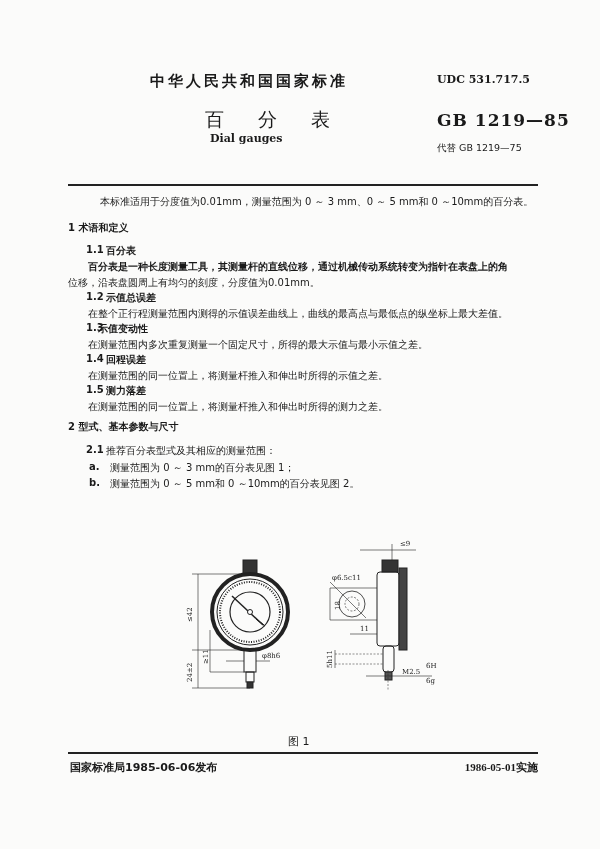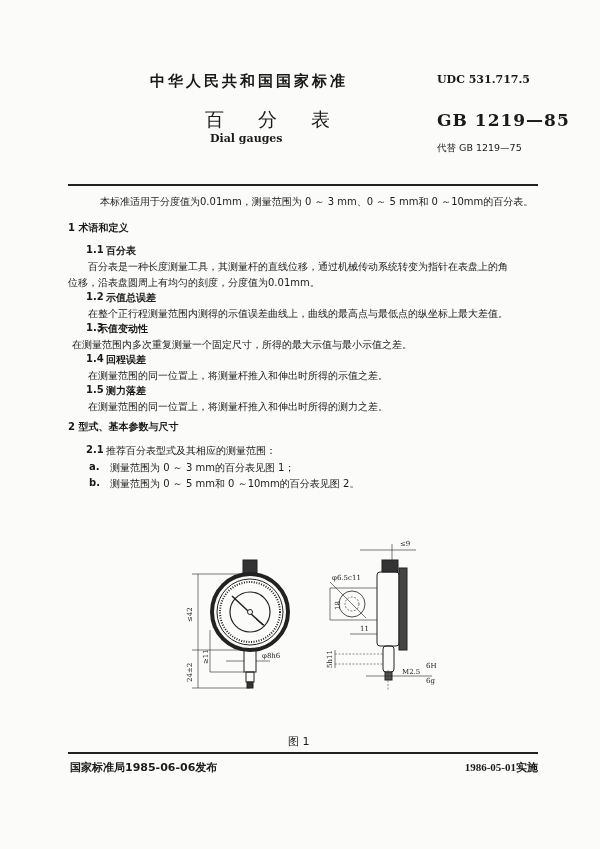--- a/index.html
+++ b/index.html
@@ -32,30 +32,30 @@
 <div class="abs hdr-gb">GB 1219—85</div>
 <div class="abs hdr-rep">代替 GB 1219—75</div>
 <div class="abs rule-top"></div>
 
 <div class="abs txt" style="left:88px;top:194px;margin-left:12px;">本标准适用于分度值为0.01mm，测量范围为 0 ～ 3 mm、0 ～ 5 mm和 0 ～10mm的百分表。</div>
 
 <div class="abs sec" style="left:68px;top:221px;">1   术语和定义</div>
 
 <div class="abs sec" style="left:86px;top:244px;">1.1</div>
 <div class="abs sec" style="left:106px;top:244px;">百分表</div>
-<div class="abs txt" style="left:88px;top:259px;">百分表是一种长度测量工具，其测量杆的直线位移，通过机械传动系统转变为指针在表盘上的角</div>
+<div class="abs txt" style="left:88px;top:259px;font-weight:bold;">百分表是一种长度测量工具，其测量杆的直线位移，通过机械传动系统转变为指针在表盘上的角</div>
 <div class="abs txt" style="left:68px;top:275px;text-align:center;">位移，沿表盘圆周上有均匀的刻度，分度值为0.01mm。</div>
 
 <div class="abs sec" style="left:86px;top:291px;">1.2</div>
 <div class="abs sec" style="left:106px;top:291px;">示值总误差</div>
 <div class="abs txt" style="left:88px;top:306px;">在整个正行程测量范围内测得的示值误差曲线上，曲线的最高点与最低点的纵坐标上最大差值。</div>
 
 <div class="abs sec" style="left:86px;top:322px;">1.3</div>
 <div class="abs sec" style="left:98px;top:322px;">示值变动性</div>
-<div class="abs txt" style="left:72px;top:337px;">在测量范围内多次重复测量一个固定尺寸，所得的最大示值与最小示值之差。</div>
+<div class="abs txt" style="left:88px;top:337px;">在测量范围内多次重复测量一个固定尺寸，所得的最大示值与最小示值之差。</div>
 
 <div class="abs sec" style="left:86px;top:353px;">1.4</div>
 <div class="abs sec" style="left:106px;top:353px;">回程误差</div>
 <div class="abs txt" style="left:88px;top:368px;">在测量范围的同一位置上，将测量杆推入和伸出时所得的示值之差。</div>
 
 <div class="abs sec" style="left:86px;top:384px;">1.5</div>
 <div class="abs sec" style="left:106px;top:384px;">测力落差</div>
 <div class="abs txt" style="left:88px;top:399px;">在测量范围的同一位置上，将测量杆推入和伸出时所得的测力之差。</div>
 
 <div class="abs sec" style="left:68px;top:420px;">2   型式、基本参数与尺寸</div>

